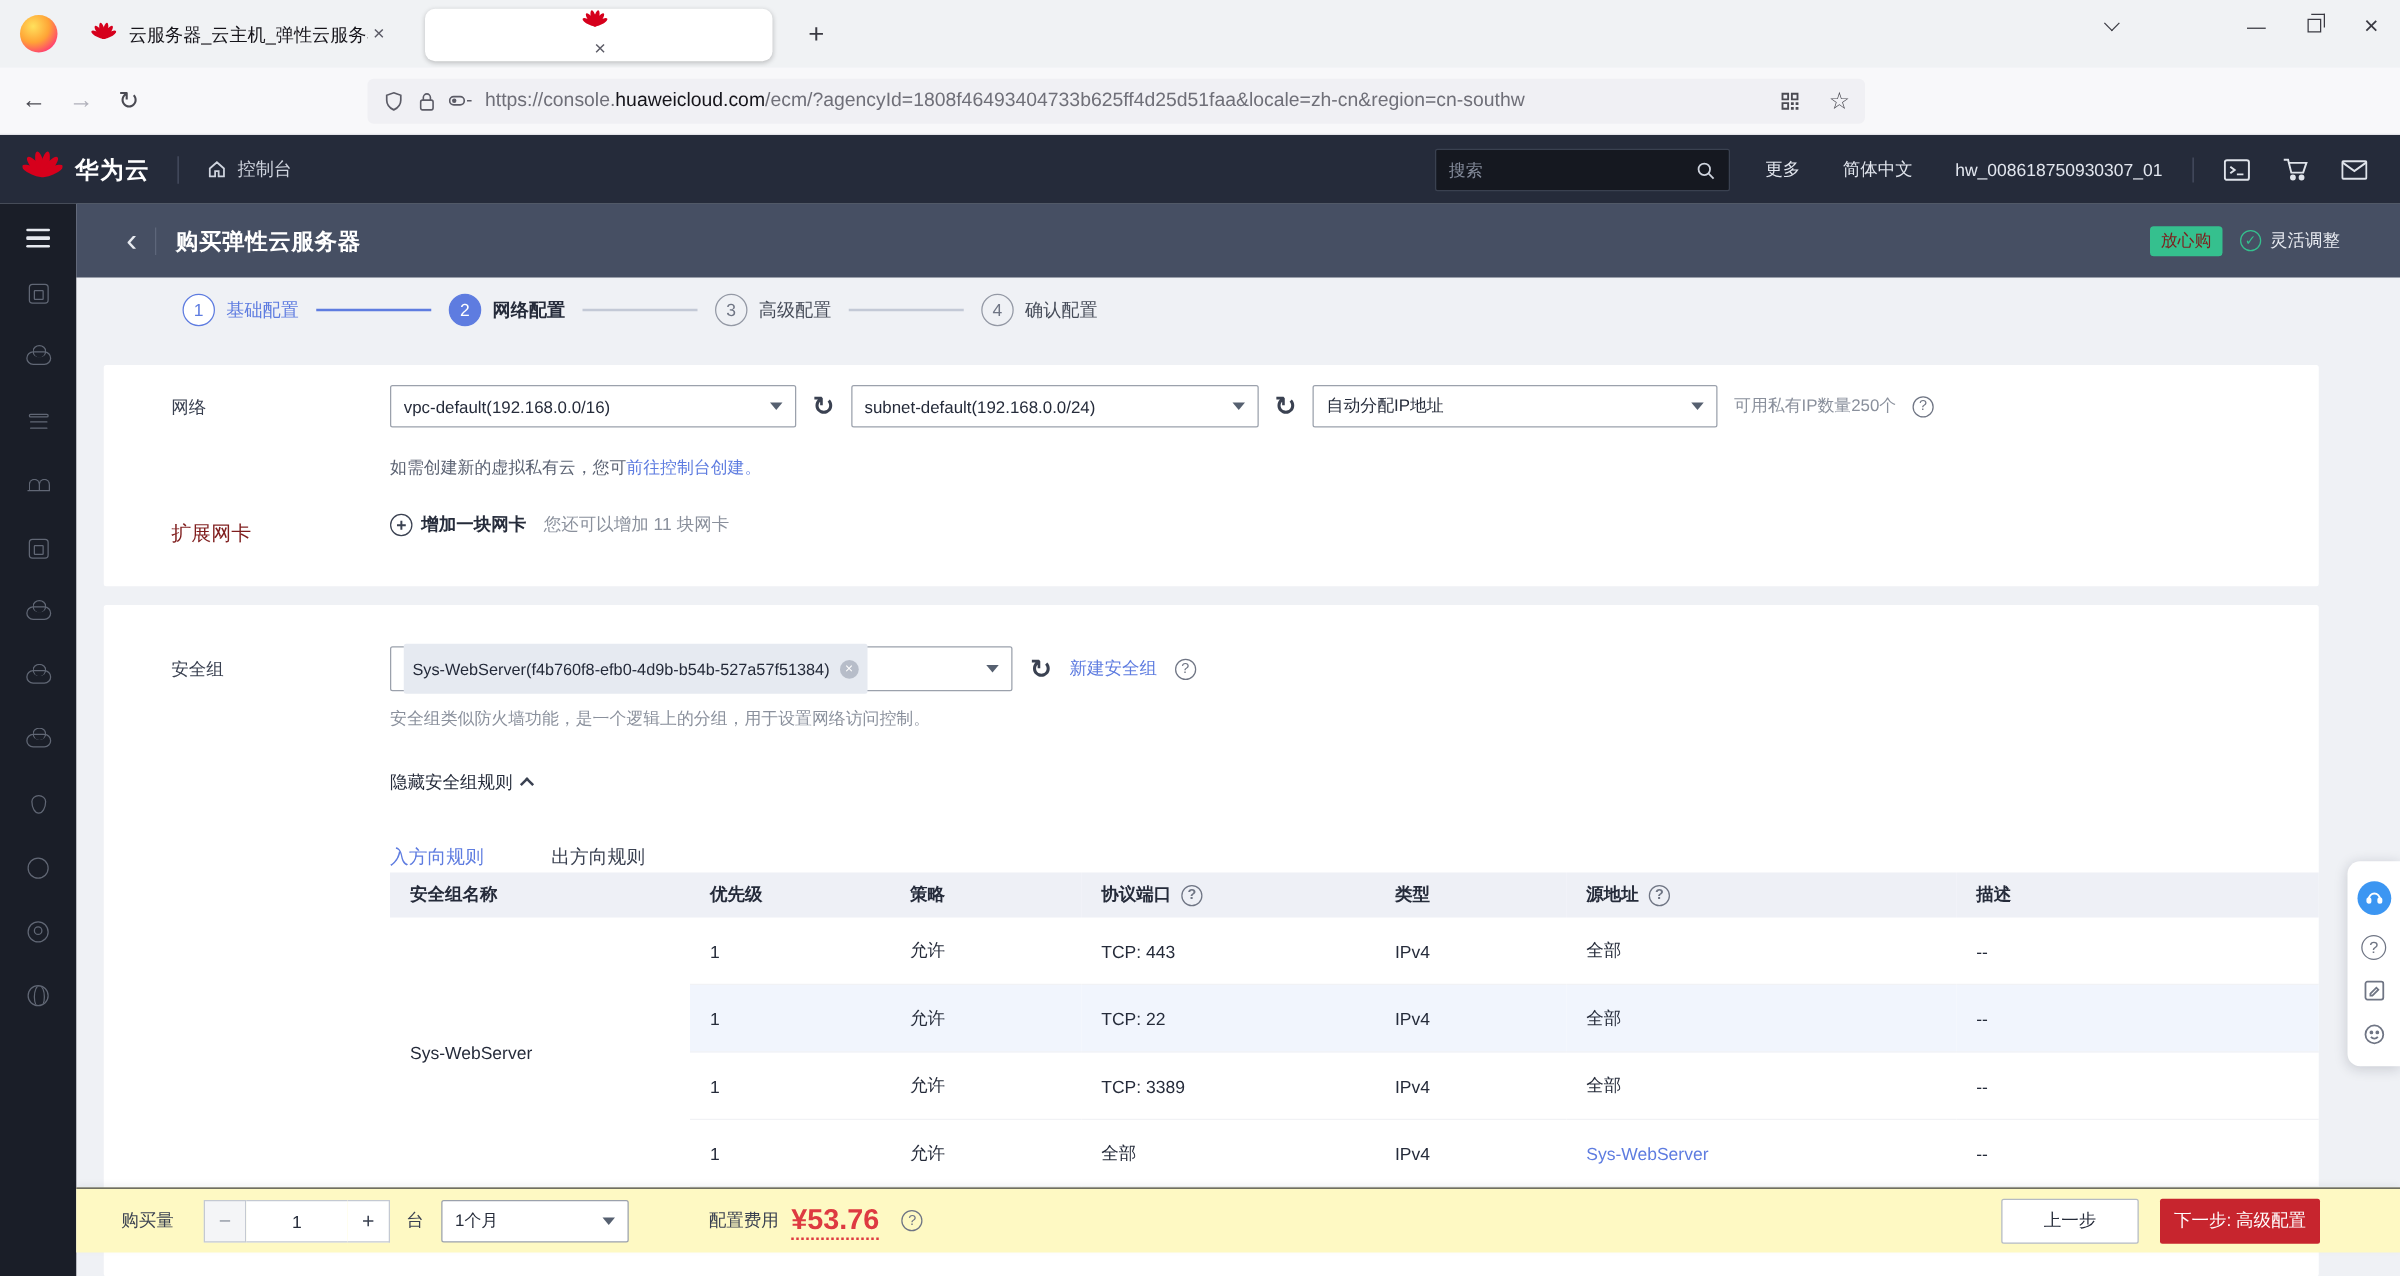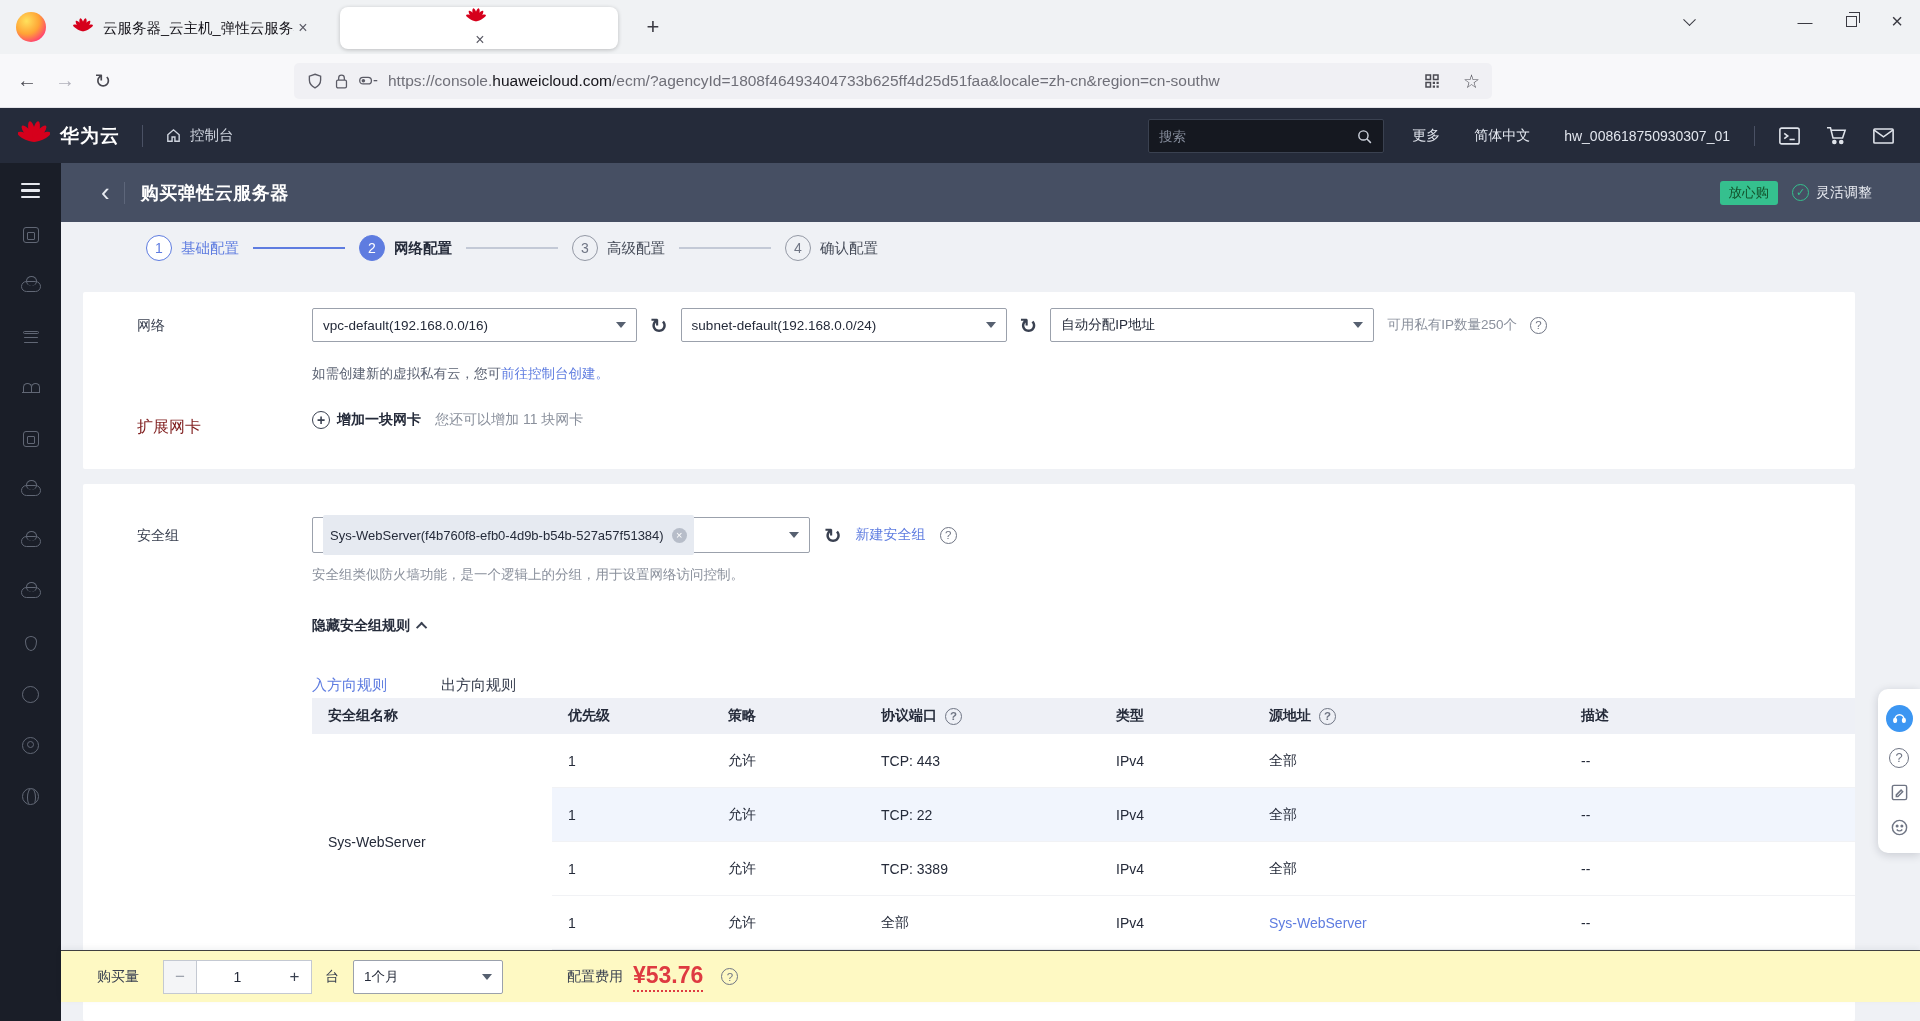--- a/index.html
+++ b/index.html
@@ -76,21 +76,21 @@
   .sh-people::before { content:""; position:absolute; left:4px; top:3px; width:5px; height:5px; border:1.4px solid #79808f; border-radius:50%; }
   .sh-globe { width:17px; height:17px; border:1.6px solid #79808f; border-radius:50%; position:relative; overflow:hidden; }
   .sh-globe::before { content:""; position:absolute; left:4px; top:-1px; width:7px; height:17px; border:1.4px solid #79808f; border-radius:50%; }
 
   
   .titlebar { position:absolute; left:61px; top:163px; width:1859px; height:59px; background:#464f63; display:flex; align-items:center; color:#fff; }
   .back-arrow { font-size:26px; color:#e8ebf1; margin:0 14px 2px 40px; line-height:1; }
   .tb-div { width:1px; height:22px; background:#5d667a; margin-right:16px; }
   .page-title { font-size:18px; font-weight:bold; letter-spacing:.5px; }
   .tb-right { position:absolute; right:48px; display:flex; align-items:center; gap:14px; }
-  .badge-green { background:#35c08e; color:#14532d; font-size:13.5px; padding:3px 9px; border-radius:3px; }
+  .badge-green { background:#35c08e; color:#7f1d1d; font-size:13.5px; padding:3px 9px; border-radius:3px; }
   .flex-adjust { display:flex; align-items:center; gap:7px; font-size:14px; color:#e8ebf1; }
   .ck-circle { width:17px; height:17px; border:1.6px solid #35c08e; border-radius:50%; color:#35c08e; font-size:11px; display:flex; align-items:center; justify-content:center; }
 
   
   .steps { position:absolute; left:146px; top:235px; display:flex; align-items:center; }
   .step { display:flex; align-items:center; }
   .step-circle { width:26px; height:26px; border-radius:50%; display:flex; align-items:center; justify-content:center; font-size:14px; margin-right:9px; }
   .step.done .step-circle { border:1.6px solid #5e7ce0; color:#5e7ce0; background:#fff; }
   .step.done .step-label { color:#5e7ce0; }
   .step.active .step-circle { background:#5e7ce0; color:#fff; border:1.6px solid #5e7ce0; }
@@ -121,21 +121,21 @@
   .nic-label { position:absolute; left:54px; top:125px; font-size:16px; color:#7f1d1d; }
   .plus-circle { width:18px; height:18px; border:1.5px solid #3a4151; border-radius:50%; display:inline-flex; align-items:center; justify-content:center; font-size:14px; color:#3a4151; margin-right:7px; }
   .addnic { display:flex; align-items:center; font-size:14px; color:#252b3a; font-weight:bold; }
 
   .sec-selrow { position:absolute; left:229px; top:33px; display:flex; align-items:center; gap:14px; }
   .sg-select { width:498px; height:36px; }
   .sg-tag { background:#e6eaf1; border-radius:2px; height:40px; display:flex; align-items:center; padding:0 7px; font-size:13px; color:#252b3a; }
   .tag-x { width:15px; height:15px; border-radius:50%; background:#b7bdc9; color:#fff; font-size:11px; display:flex; align-items:center; justify-content:center; margin-left:8px; }
   .sec-desc { position:absolute; left:229px; top:82px; font-size:13.5px; color:#8a909c; }
   .sec-warn { position:absolute; left:229px; top:106px; font-size:13.5px; color:#ee8830; }
-  .sec-collapse { position:absolute; left:229px; top:133px; font-size:14px; font-weight:bold; color:#252b3a; display:flex; align-items:center; gap:9px; }
+  .sec-collapse { position:absolute; left:229px; top:133px; font-size:14px; font-weight:normal; color:#252b3a; display:flex; align-items:center; gap:9px; }
   .chev-up { width:8px; height:8px; border-left:2px solid #3a4151; border-top:2px solid #3a4151; transform:rotate(45deg) translateY(2px); }
   .sec-tabs { position:absolute; left:229px; top:160px; display:flex;margin-top:32px; }
   .sec-tab { font-size:15px; padding-bottom:12px; margin-right:54px; }
   .sec-tab.on { color:#5e7ce0; border-bottom:3px solid #5e7ce0; }
   .sec-tab.off { color:#3a4151; }
 
   
   .sg-table { position:absolute; left:229px; top:214px; width:1543px; display:grid; grid-template-columns:240px 160px 153px 235px 153px 312px 290px; }
   .th { background:#eef0f6; height:36px; display:flex; align-items:center; padding-left:16px; font-size:14px; font-weight:bold; color:#252b3a; gap:8px; }
   .td { height:54px; display:flex; align-items:center; padding-left:16px; font-size:14px; color:#252b3a; border-bottom:1px solid #f1f2f5; }
@@ -520,20 +520,24 @@
     </div>
     <span class="bb-unit">台</span>
     <div class="select period-select">
       <span class="sel-text">1个月</span>
         <span class="caret-down"></span>
     </div>
     <span class="fee-label">配置费用</span>
     <span class="price">¥53.76</span>
     <span class="help-circle bb-help">?</span>
 
+    <div class="bb-right">
+      <div class="btn-prev">上一步</div>
+      <div class="btn-next">下一步: 高级配置</div>
+    </div>
   </div>
 
   <div class="floatbar">
     <span class="fb-blue">
       <svg width="15" height="15" viewBox="0 0 24 24" fill="none" stroke="#fff" stroke-width="2.4">
           <path d="M5 13a7 7 0 0114 0"></path>
           <rect x="3" y="12" width="4" height="6" rx="2" fill="#fff"></rect>
           <rect x="17" y="12" width="4" height="6" rx="2" fill="#fff"></rect>
         </svg>
     </span>

